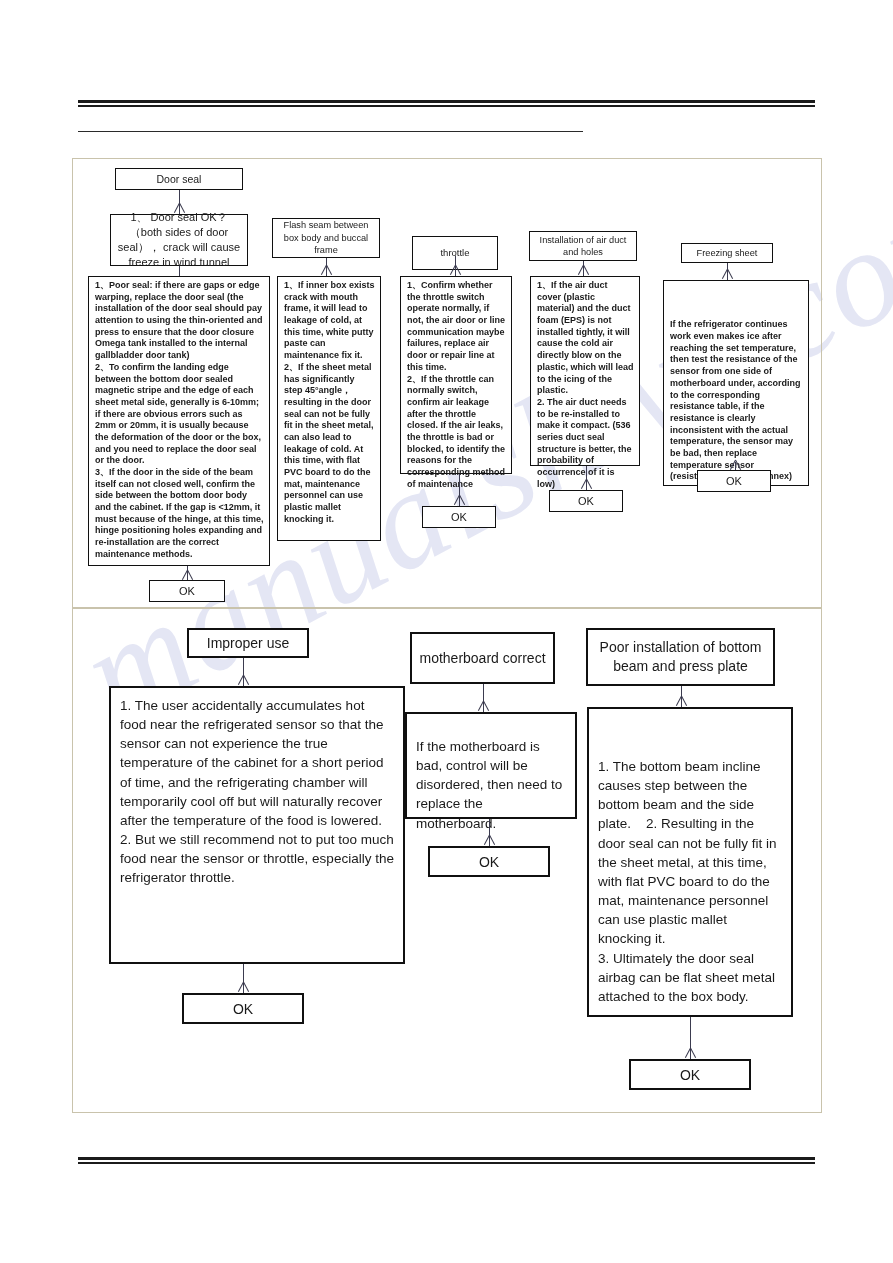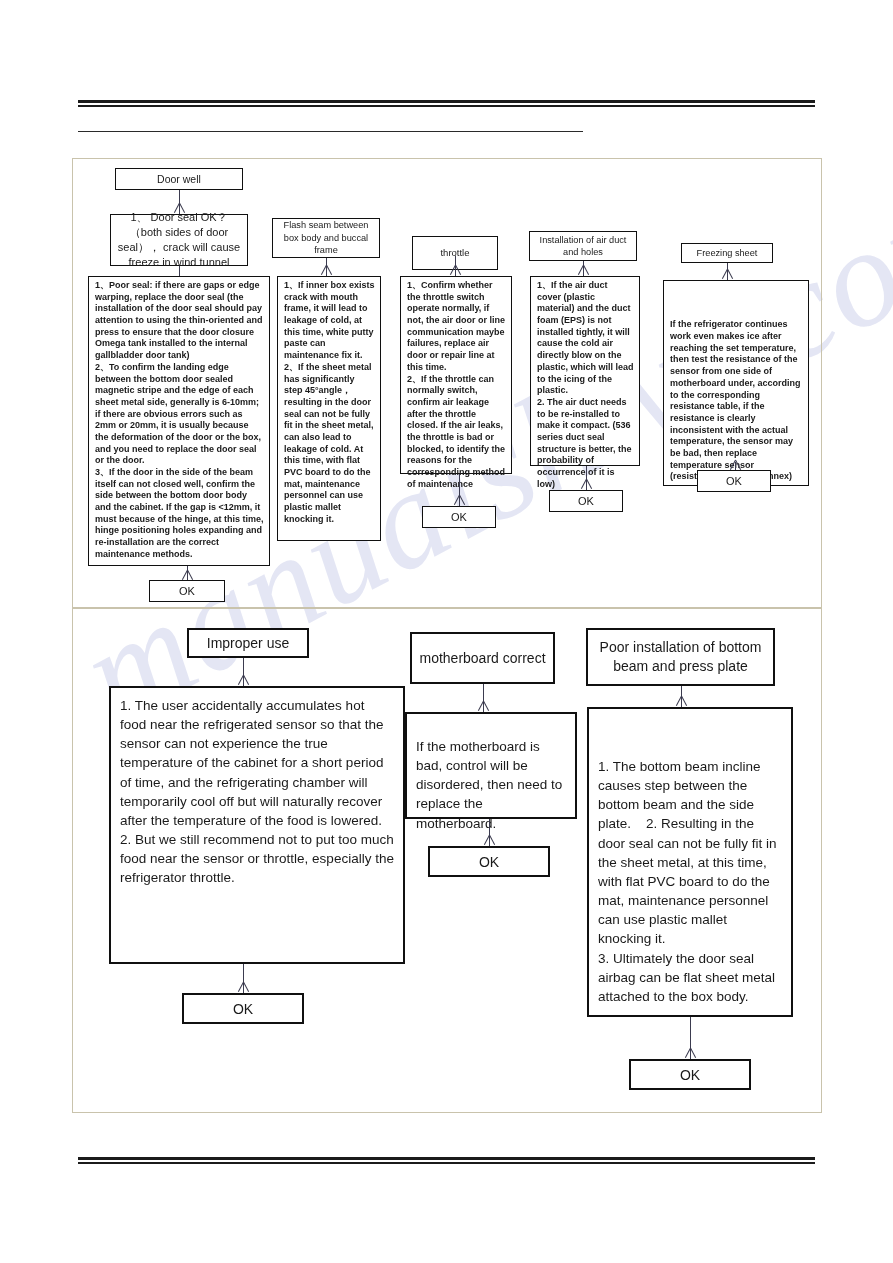--- a/index.html
+++ b/index.html
@@ -110,21 +110,21 @@
 </div>
 
 <div id="rule-bot-1"></div>
 <div id="rule-bot-2"></div>
 
 <div id="watermark">manualshive.com</div>
 
 <div class="panel" id="panel-top"></div>
 
 <div class="box tbox" style="left:115px; top:168px; width:128px; height:22px;">
-  <span class="txt">Door well</span>
+  <span class="txt">Door seal</span>
 </div>
 <div class="arrow" style="left:179px; top:190px; height:24px;">
   <div class="shaft" style="height:24px;"></div>
     <div class="vhead" style="left:-7px; top:13px;"></div>
 </div>
 <div class="box tbox" style="left:110px; top:214px; width:138px; height:52px; font-size:11px;">
   <span class="txt" style="padding:0 4px; white-space:pre-wrap;">1、 Door seal OK？（both sides of door seal）， crack will cause freeze in wind tunnel</span>
 </div>
 <div class="arrow" style="left:179px; top:266px; height:10px;">
   <div class="shaft" style="height:10px;"></div>

